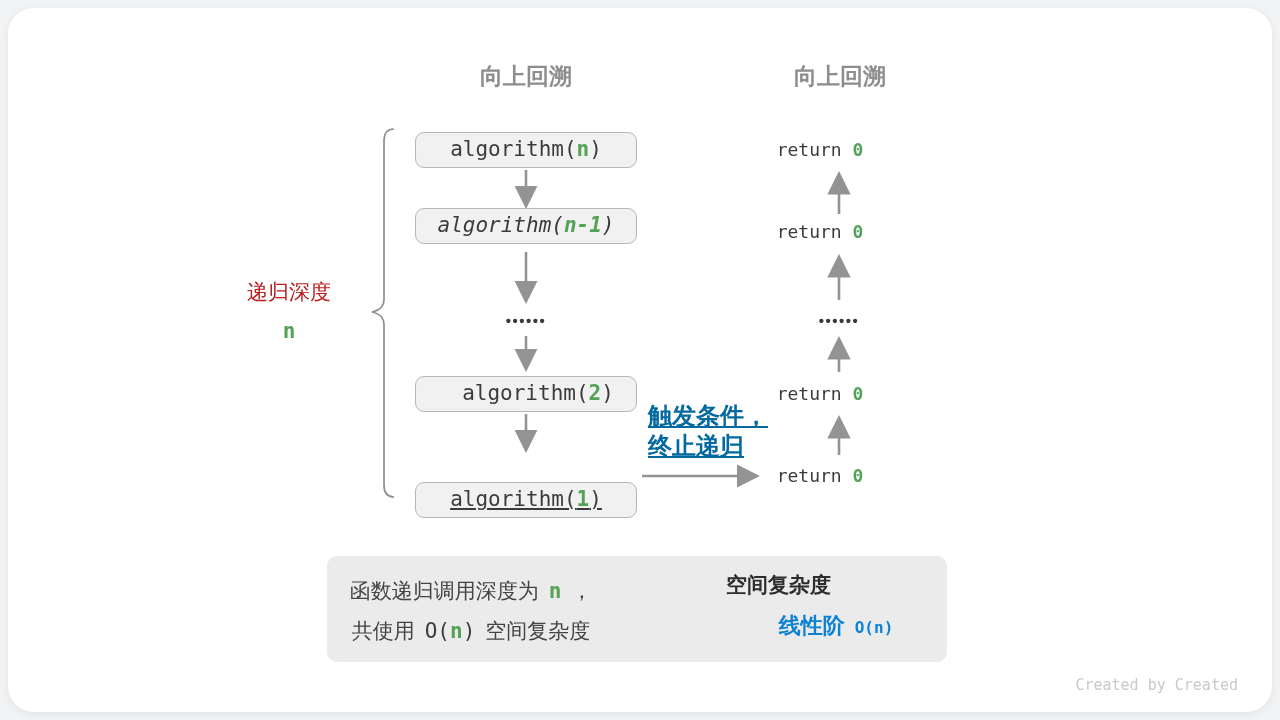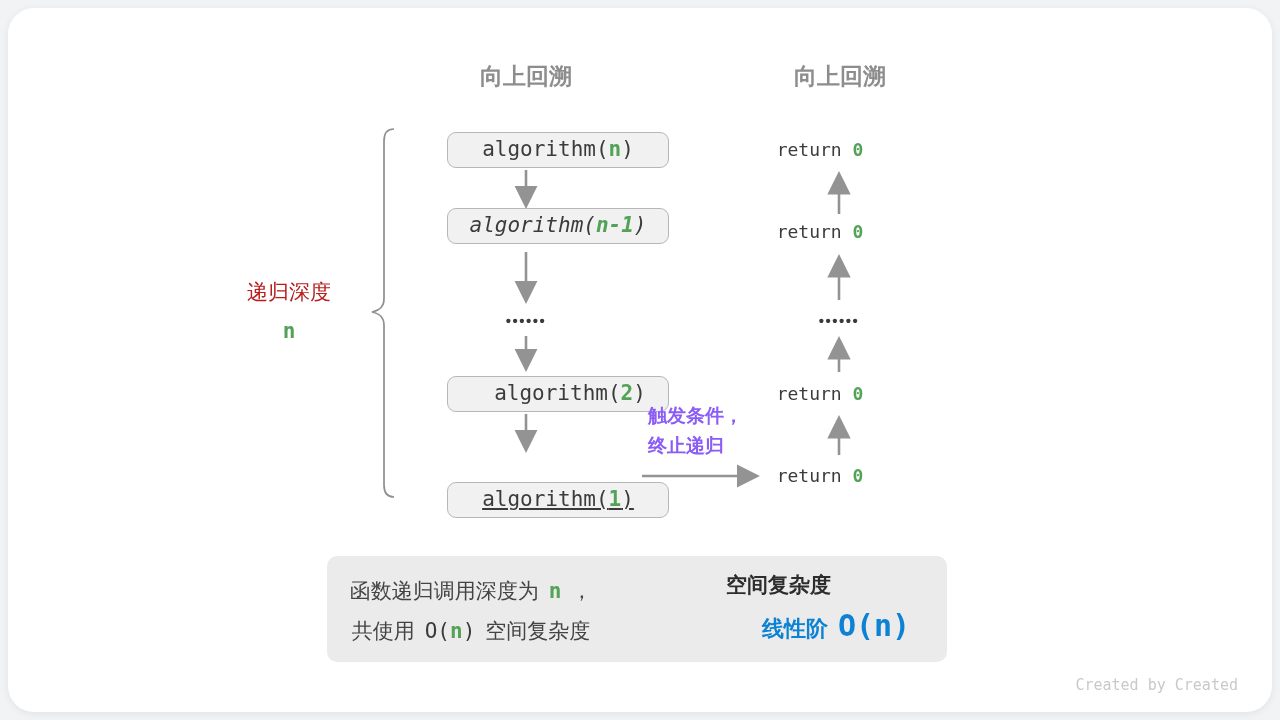--- a/index.html
+++ b/index.html
@@ -16,60 +16,60 @@
   .abs{position:absolute;}
   .code{font-family:"DejaVu Sans Mono", monospace;color:#3b3b3b;}
   .green{color:#53a257;font-weight:bold;}
   .colhead{
     font-weight:bold;color:#8d8d8d;font-size:23px;
     width:220px;text-align:center;top:63px;height:26px;line-height:26px;
   }
   .callbox{
     left:415px;width:222px;height:36px;box-sizing:border-box;
     background:#f1f1f1;border:1.5px solid #b7b7b7;border-radius:9px;
-    text-align:center;line-height:33px;font-size:21px;margin-left:32px;
+    text-align:center;line-height:33px;font-size:21px;
   }
   .retrow{
     left:710px;width:220px;text-align:center;
     font-size:18px;line-height:26px;height:26px;
   }
   .dots{
     width:222px;text-align:center;top:313px;height:16px;line-height:16px;
     font-size:15px;font-weight:bold;color:#3a3a3a;letter-spacing:1.5px;
   }
   .depth-label{
     left:219px;top:278px;width:140px;text-align:center;
     font-size:21px;color:#b91c1c;
   }
   .depth-value{
     left:219px;top:319px;width:140px;text-align:center;
     font-size:21px;line-height:24px;
   }
   .note{
     left:648px;top:401px;width:120px;
-    font-size:19px;font-weight:bold;color:#8b5cf6;line-height:30px;
+    font-size:24px;font-weight:bold;color:#0369a1;line-height:30px;text-decoration:underline;
   }
   .summary-box{
     left:327px;top:556px;width:620px;height:106px;
     background:#ebebeb;border-radius:10px;
   }
   .sum-left{
     left:336px;width:270px;text-align:center;
     font-size:21px;color:#444444;line-height:24px;
   }
   .sum-left .code{font-size:21px;}
   .sum-title{
     left:726px;top:573px;width:220px;
     font-size:21px;font-weight:bold;color:#2d2d2d;line-height:24px;
   }
   .sum-result{
     left:726px;top:613px;width:220px;text-align:center;
     font-size:22px;font-weight:bold;color:#0d82d4;line-height:26px;
   }
-  .sum-result .code{color:#0d82d4;font-weight:bold;font-size:30px;}
+  .sum-result .code{color:#0d82d4;font-weight:bold;font-size:16px;}
   .credit{
     right:42px;top:676px;
     font-family:"DejaVu Sans Mono", monospace;font-size:15px;color:#c9c9c9;
   }
   svg.layer{position:absolute;left:0;top:0;pointer-events:none;}
   .seg-space{display:inline-block;width:10px;}
 </style>
 </head>
 <body>
 

